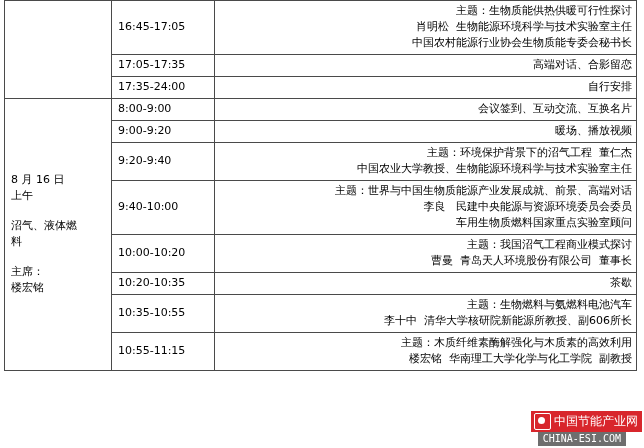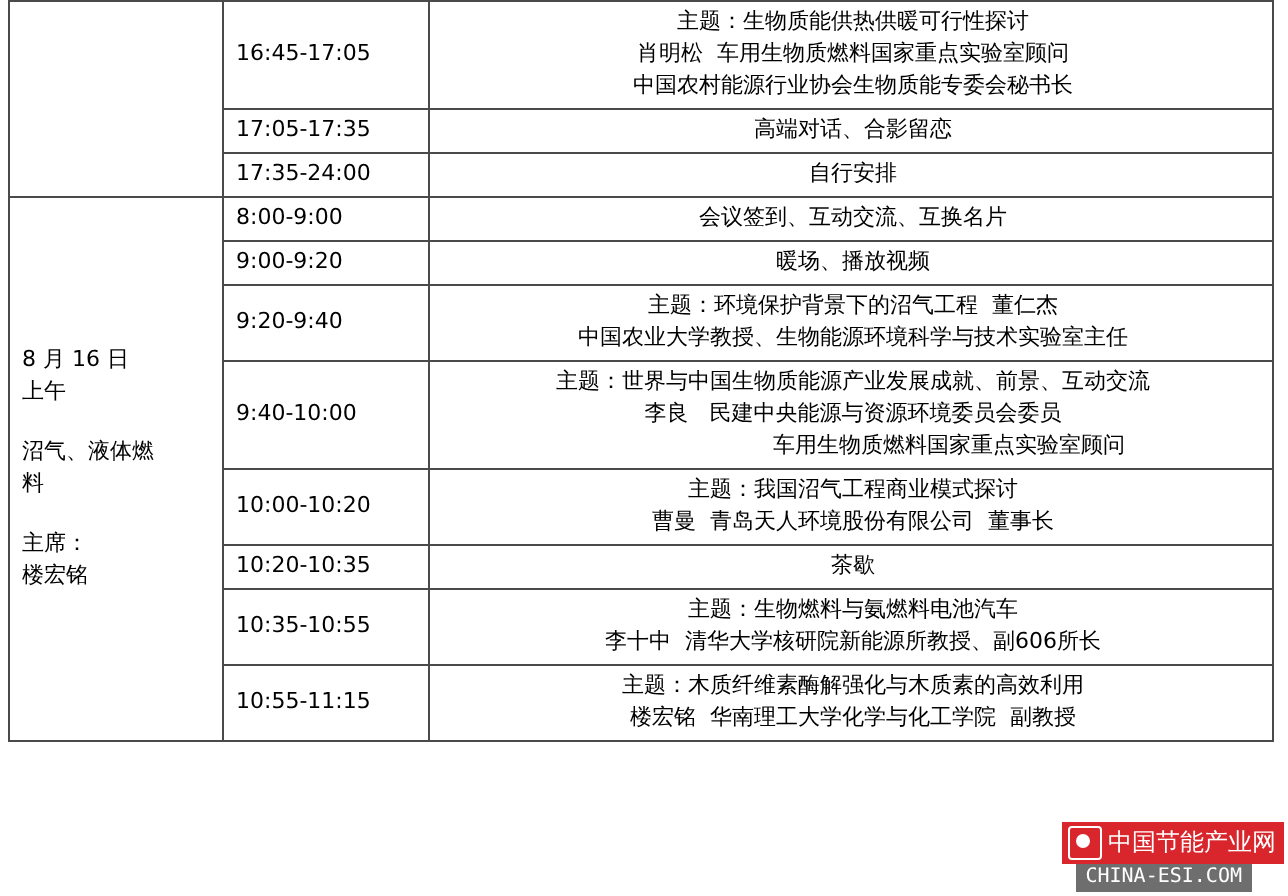--- a/index.html
+++ b/index.html
@@ -47,21 +47,21 @@
   }
   td.col-time {
     width: 92px;
     text-align: left;
     padding-left: 6px;
     white-space: nowrap;
     font-size: 11px;
     margin-left: 41px;
   }
   td.col-body {
-    text-align: center;
+    text-align: right;
     padding-left: 8px;
   }
   .line {
     display: block;
     white-space: pre;
   }
   .line.indent2 {
     padding-left: 96px;
   }
   .sess-line {
@@ -132,21 +132,21 @@
 <body>
 
 <div class="sheet">
   <table class="agenda">
     <tbody>
         <tr>
           <td class="col-session" rowspan="3"></td>
           <td class="col-time">16:45-17:05</td>
           <td class="col-body">
             <span class="line">主题：生物质能供热供暖可行性探讨</span>
-            <span class="line">肖明松  车用生物质燃料国家重点实验室顾问</span>
+            <span class="line">肖明松  生物能源环境科学与技术实验室主任</span>
             <span class="line">中国农村能源行业协会生物质能专委会秘书长</span>
           </td>
         </tr>
         <tr>
           <td class="col-time">17:05-17:35</td>
           <td class="col-body">
             <span class="line">高端对话、合影留恋</span>
           </td>
         </tr>
         <tr>
@@ -180,21 +180,21 @@
         <tr>
           <td class="col-time">9:20-9:40</td>
           <td class="col-body">
             <span class="line">主题：环境保护背景下的沼气工程  董仁杰</span>
             <span class="line">中国农业大学教授、生物能源环境科学与技术实验室主任</span>
           </td>
         </tr>
         <tr>
           <td class="col-time">9:40-10:00</td>
           <td class="col-body">
-            <span class="line">主题：世界与中国生物质能源产业发展成就、前景、互动交流</span>
+            <span class="line">主题：世界与中国生物质能源产业发展成就、前景、高端对话</span>
             <span class="line">李良   民建中央能源与资源环境委员会委员</span>
             <span class="line indent2">车用生物质燃料国家重点实验室顾问</span>
           </td>
         </tr>
         <tr>
           <td class="col-time">10:00-10:20</td>
           <td class="col-body">
             <span class="line">主题：我国沼气工程商业模式探讨</span>
             <span class="line">曹曼  青岛天人环境股份有限公司  董事长</span>
           </td>

